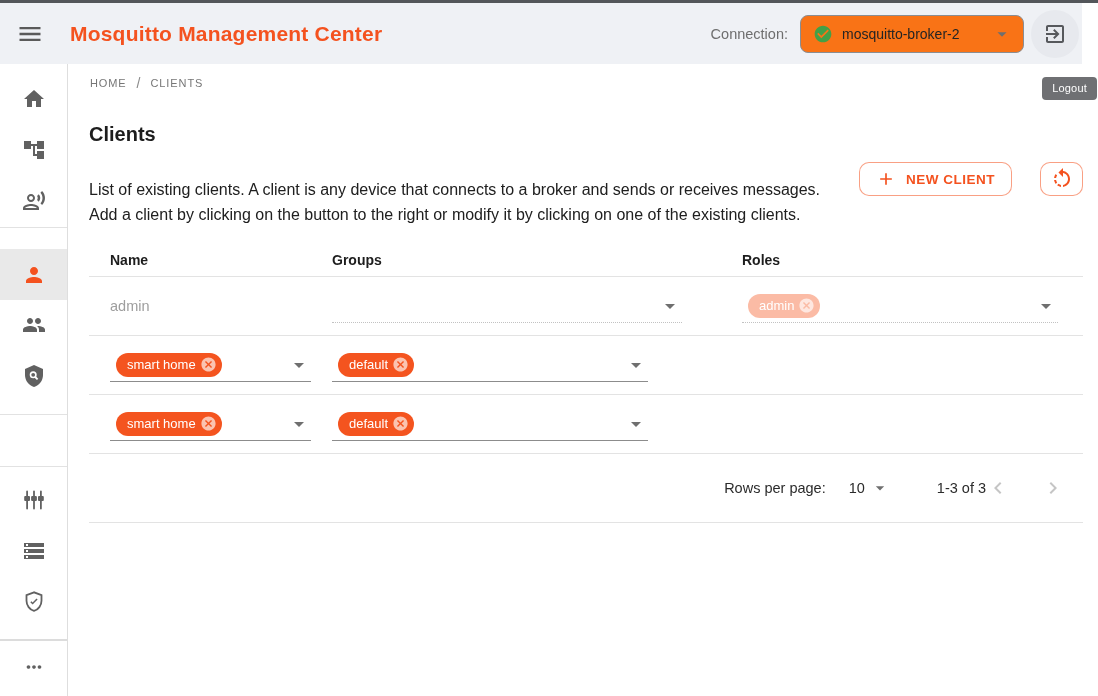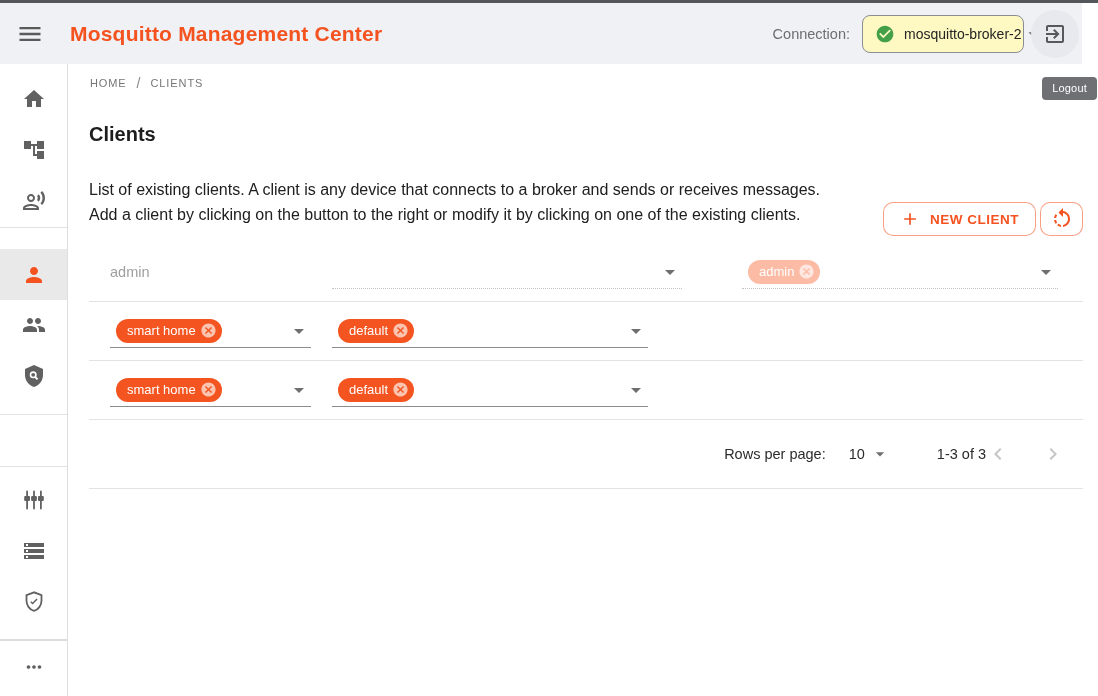--- a/index.html
+++ b/index.html
@@ -17,21 +17,21 @@
   
   .appbar {
     position:absolute; top:3px; left:0; right:16px; height:61px;
     background:#eff1f5; display:flex; align-items:center;
   }
   .menu-btn { margin-left:16px; width:28px; height:28px; border:none; background:transparent; padding:0; color:#5a5a5a; cursor:pointer; }
   .app-title { margin-left:26px; font-size:21px; font-weight:700; color:#f4521f; letter-spacing:.2px; white-space:nowrap; }
   .appbar-spacer { flex:1; }
   .conn-label { color:#6e6e6e; font-size:14.5px; margin-right:12px;margin-left:46px; }
   .conn-select {
-    width:162px; height:38px; background:#fef9c3; border:1px solid #8a8d92;
+    width:224px; height:38px; background:#f97316; border:1px solid #8a8d92;
     border-radius:8px; display:flex; align-items:center; padding:0 10px 0 12px; cursor:pointer;
   }
   .conn-status { width:20px; height:20px; flex:none; }
   .conn-value { font-size:14px; color:#242424; margin-left:9px; flex:1; white-space:nowrap; }
   .conn-caret { width:22px; height:22px; color:#6f6f6f; flex:none; }
   .logout-btn {
     width:48px; height:48px; border-radius:50%; background:#e7e9ee; border:none;
     display:flex; align-items:center; justify-content:center; margin:0 3px 0 7px; cursor:pointer; color:#56585c;
   }
   .tooltip {
@@ -49,21 +49,21 @@
   .side-divider { position:absolute; left:0; width:67px; height:1px; background:#e2e2e2; }
   .side-divider.thick { height:2px; background:#dcdcdc; }
 
   
   .main { position:absolute; left:69px; top:64px; right:0; bottom:0; background:#fff; }
   .breadcrumb { position:absolute; left:21px; top:11px; display:flex; align-items:center; gap:10px; font-size:11px; letter-spacing:.9px; color:#767676; }
   .breadcrumb .sep { font-size:14px; color:#8a8a8a; letter-spacing:0; }
   .page-title { position:absolute; left:20px; top:42px; font-size:20px; font-weight:700; color:#1d1d1d; }
   .desc { position:absolute; left:20px; top:77px; width:748px; font-size:16px; line-height:25px; color:#202020;margin-top:36px; }
 
-  .actions { position:absolute; top:98px; right:15px; display:flex; gap:4px;margin-top:40px; }
+  .actions { position:absolute; top:98px; right:15px; display:flex; gap:28px; }
   .btn-outline {
     display:flex; align-items:center; justify-content:center; height:34px;
     background:#fff; border:1px solid rgba(244,82,31,.55); border-radius:10px;
     color:#f4521f; cursor:pointer; font-family:inherit;
   }
   .btn-new { padding:0 16px; gap:10px; font-size:13.5px; font-weight:bold; letter-spacing:.5px; }
   .btn-refresh { width:43px; }
 
   
   .table { position:absolute; left:20px; right:15px; top:179px; }
@@ -214,20 +214,25 @@
     </button>
     <button class="btn-outline btn-refresh">
       <svg width="24" height="24" viewBox="0 0 24 24" fill="currentColor">
           <path d="M7.11 8.53L5.7 7.11C4.8 8.27 4.24 9.61 4.07 11h2.02c.14-.87.49-1.72 1.02-2.47zM6.09 13H4.07c.17 1.39.72 2.73 1.62 3.89l1.41-1.42c-.52-.75-.87-1.59-1.01-2.47zm1.01 5.32c1.16.9 2.51 1.44 3.9 1.61V17.9c-.87-.15-1.71-.49-2.46-1.03L7.1 18.32zM13 4.07V1L8.45 5.55 13 10V6.09c2.84.48 5 2.94 5 5.91s-2.16 5.43-5 5.91v2.02c3.95-.49 7-3.85 7-7.93s-3.05-7.44-7-7.93z"></path>
         </svg>
     </button>
   </div>
 
   <section class="table">
 
+    <div class="thead">
+      <div class="th">Name</div>
+      <div class="th">Groups</div>
+      <div class="th">Roles</div>
+    </div>
 
     <div class="trow row-disabled">
       <div class="td-name">admin</div>
       <div class="td-select">
         <div class="select w-groups disabled">
           <svg class="caret" viewBox="0 0 24 24" fill="currentColor">
               <path d="M7 10l5 5 5-5z"></path>
             </svg>
         </div>
       </div>

